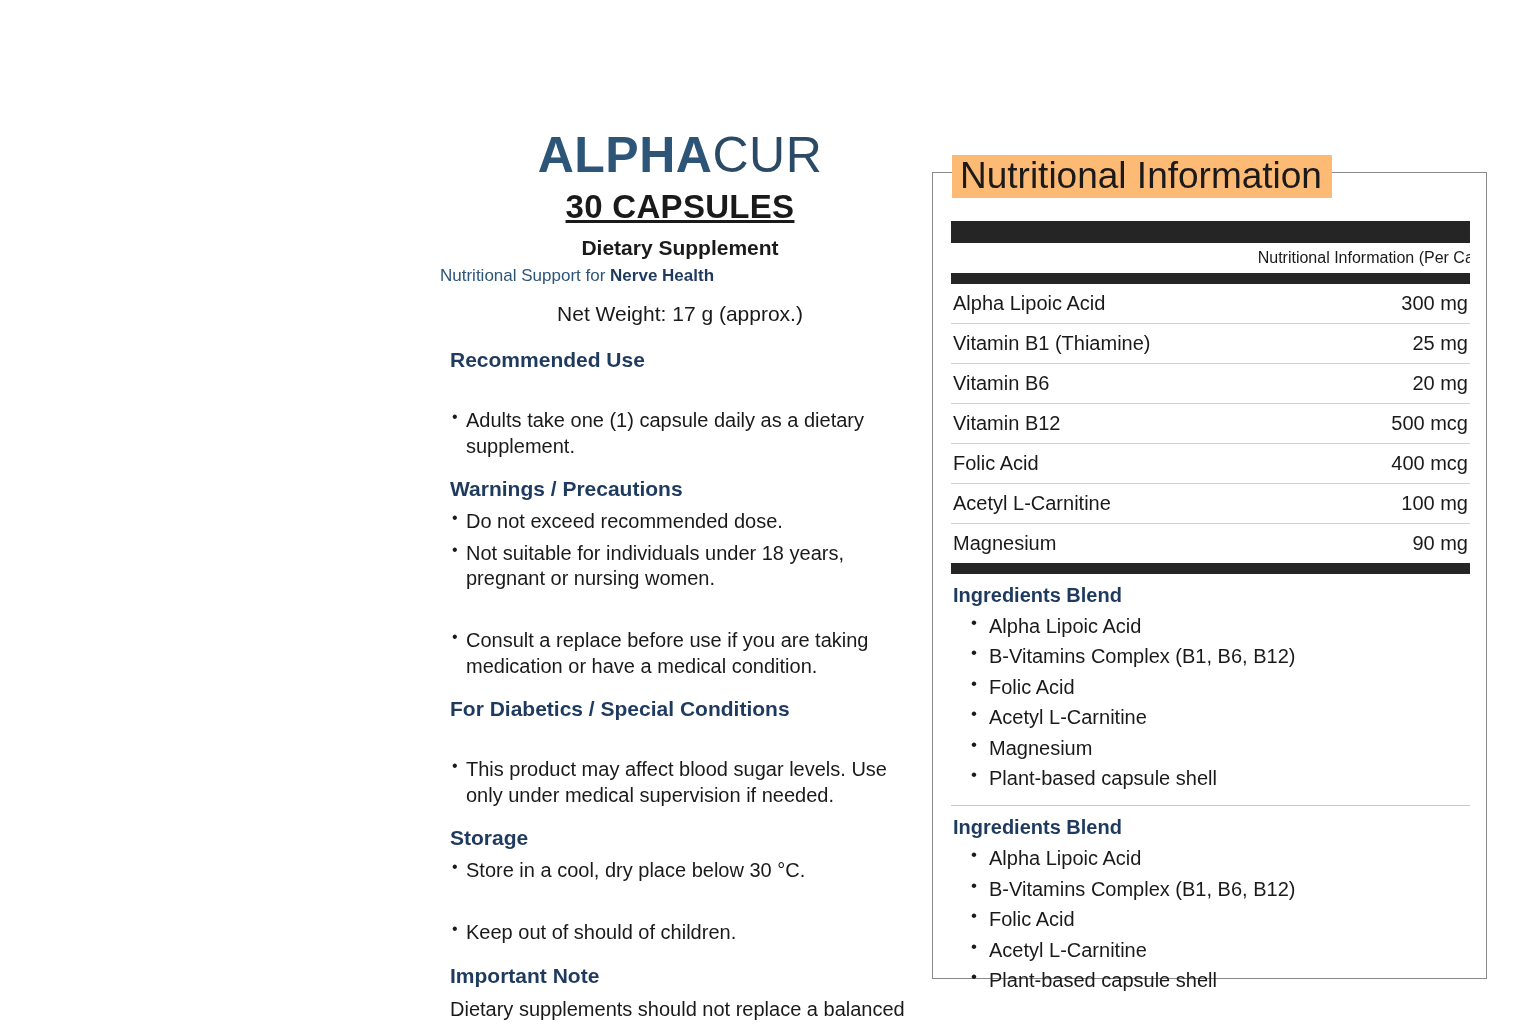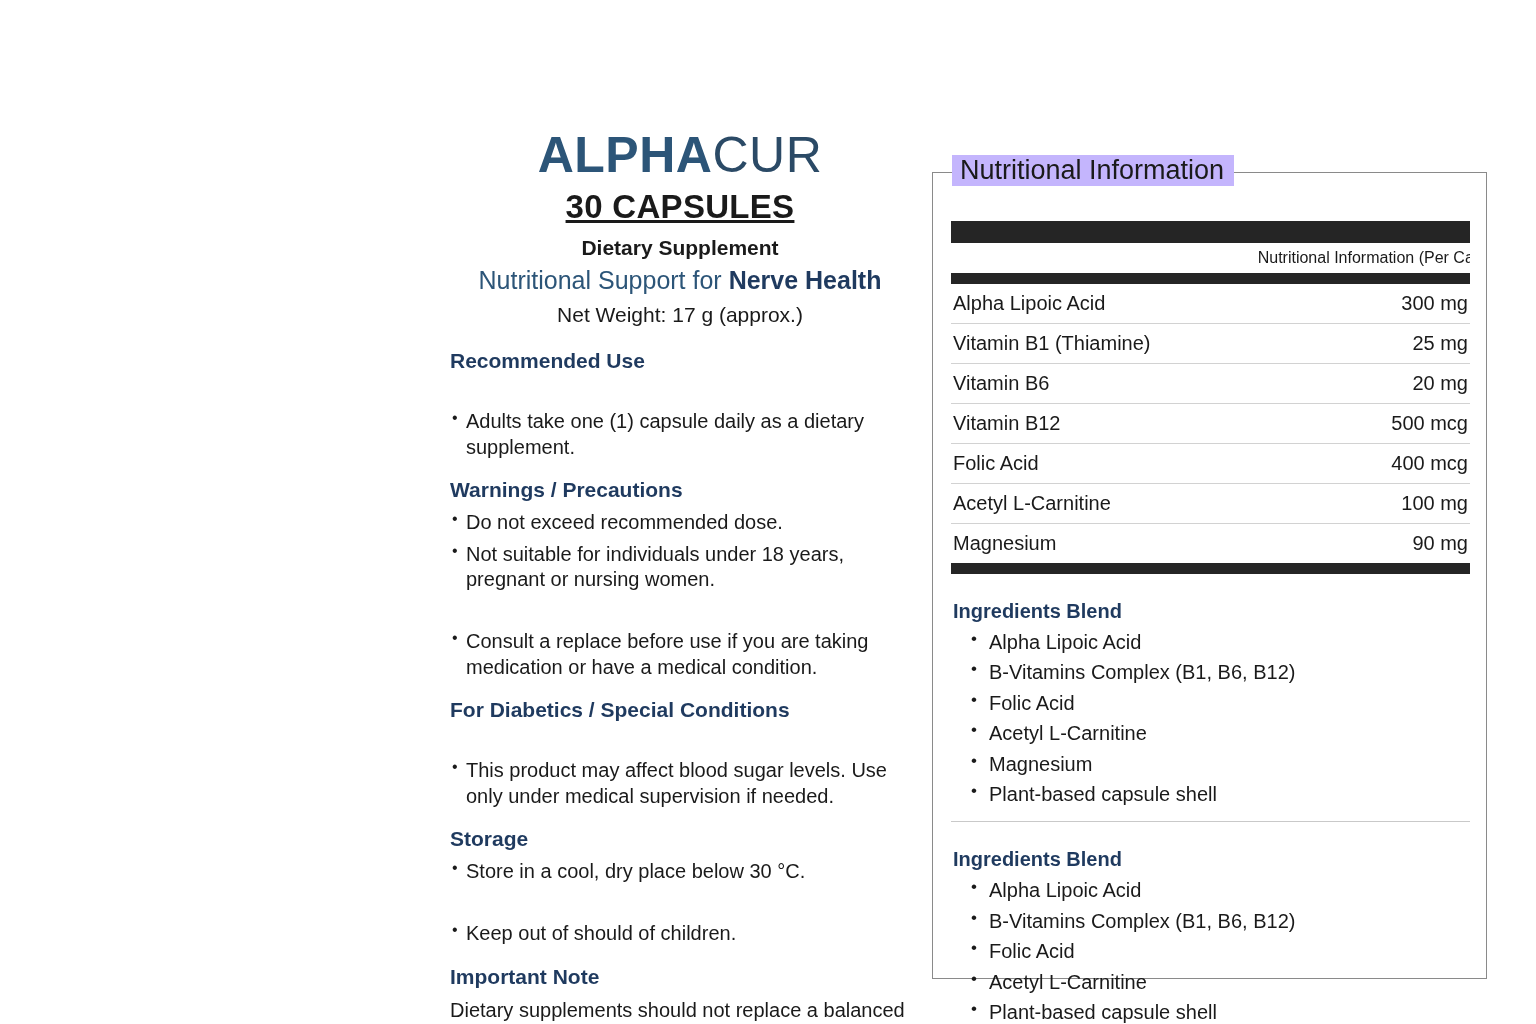--- a/index.html
+++ b/index.html
@@ -62,35 +62,35 @@
 
   .supp-type {
     text-align: center;
     font-size: 21px;
     font-weight: 700;
     color: #1a1a1a;
     margin: 0 0 6px 0;
   }
 
   .support-line {
-    text-align: center;
-    font-size: 25px;
+    text-align: left;
+    font-size: 17px;
     color: #2c5578;
     margin: 0 0 8px 0;
   }
   .support-line .strong {
     font-weight: 700;
     color: #1f3a5f;
   }
 
   .netweight {
     text-align: center;
     font-size: 21px;
     color: #1a1a1a;
-    margin: 8px 0 22px 0;
+    margin: 16px 0 22px 0;
   }
 
   .sec-head {
     font-size: 21px;
     font-weight: 700;
     color: #1f3a5f;
     margin: 0 0 8px 10px;
   }
   .sec-block { margin-bottom: 18px; }
   .sec-block:last-child { margin-bottom: 0; }
@@ -131,23 +131,23 @@
     top: 172px;
     width: 555px;
     height: 807px;
     border: 1.5px solid #8a8a8a;
     box-sizing: border-box;
   }
   .panel-legend {
     position: absolute;
     left: 952px;
     top: 155px;
-    background: #c4b5fd;
+    background: #fdba74;
     padding: 0 10px 0 8px;
-    font-size: 27px;
+    font-size: 37px;
     font-weight: 400;
     color: #1a1a1a;
     line-height: 1.15;
     white-space: nowrap;
   }
 
   .panel-inner {
     position: absolute;
     left: 18px;
     top: 48px;
@@ -192,21 +192,21 @@
     padding: 8px 2px 8px 2px;
     border-bottom: 1px solid #d2d2d2;
     vertical-align: middle;
   }
   table.nutri tr:last-child td { border-bottom: none; }
   table.nutri td.amt {
     text-align: right;
     white-space: nowrap;
   }
 
-  .blend-block { padding-top: 26px; }
+  .blend-block { padding-top: 10px; }
   .blend-head {
     font-size: 20px;
     font-weight: 700;
     color: #1f3a5f;
     margin: 0 0 4px 2px;
   }
   ul.blend-list {
     list-style: none;
     margin: 0;
     padding: 0 0 0 20px;

